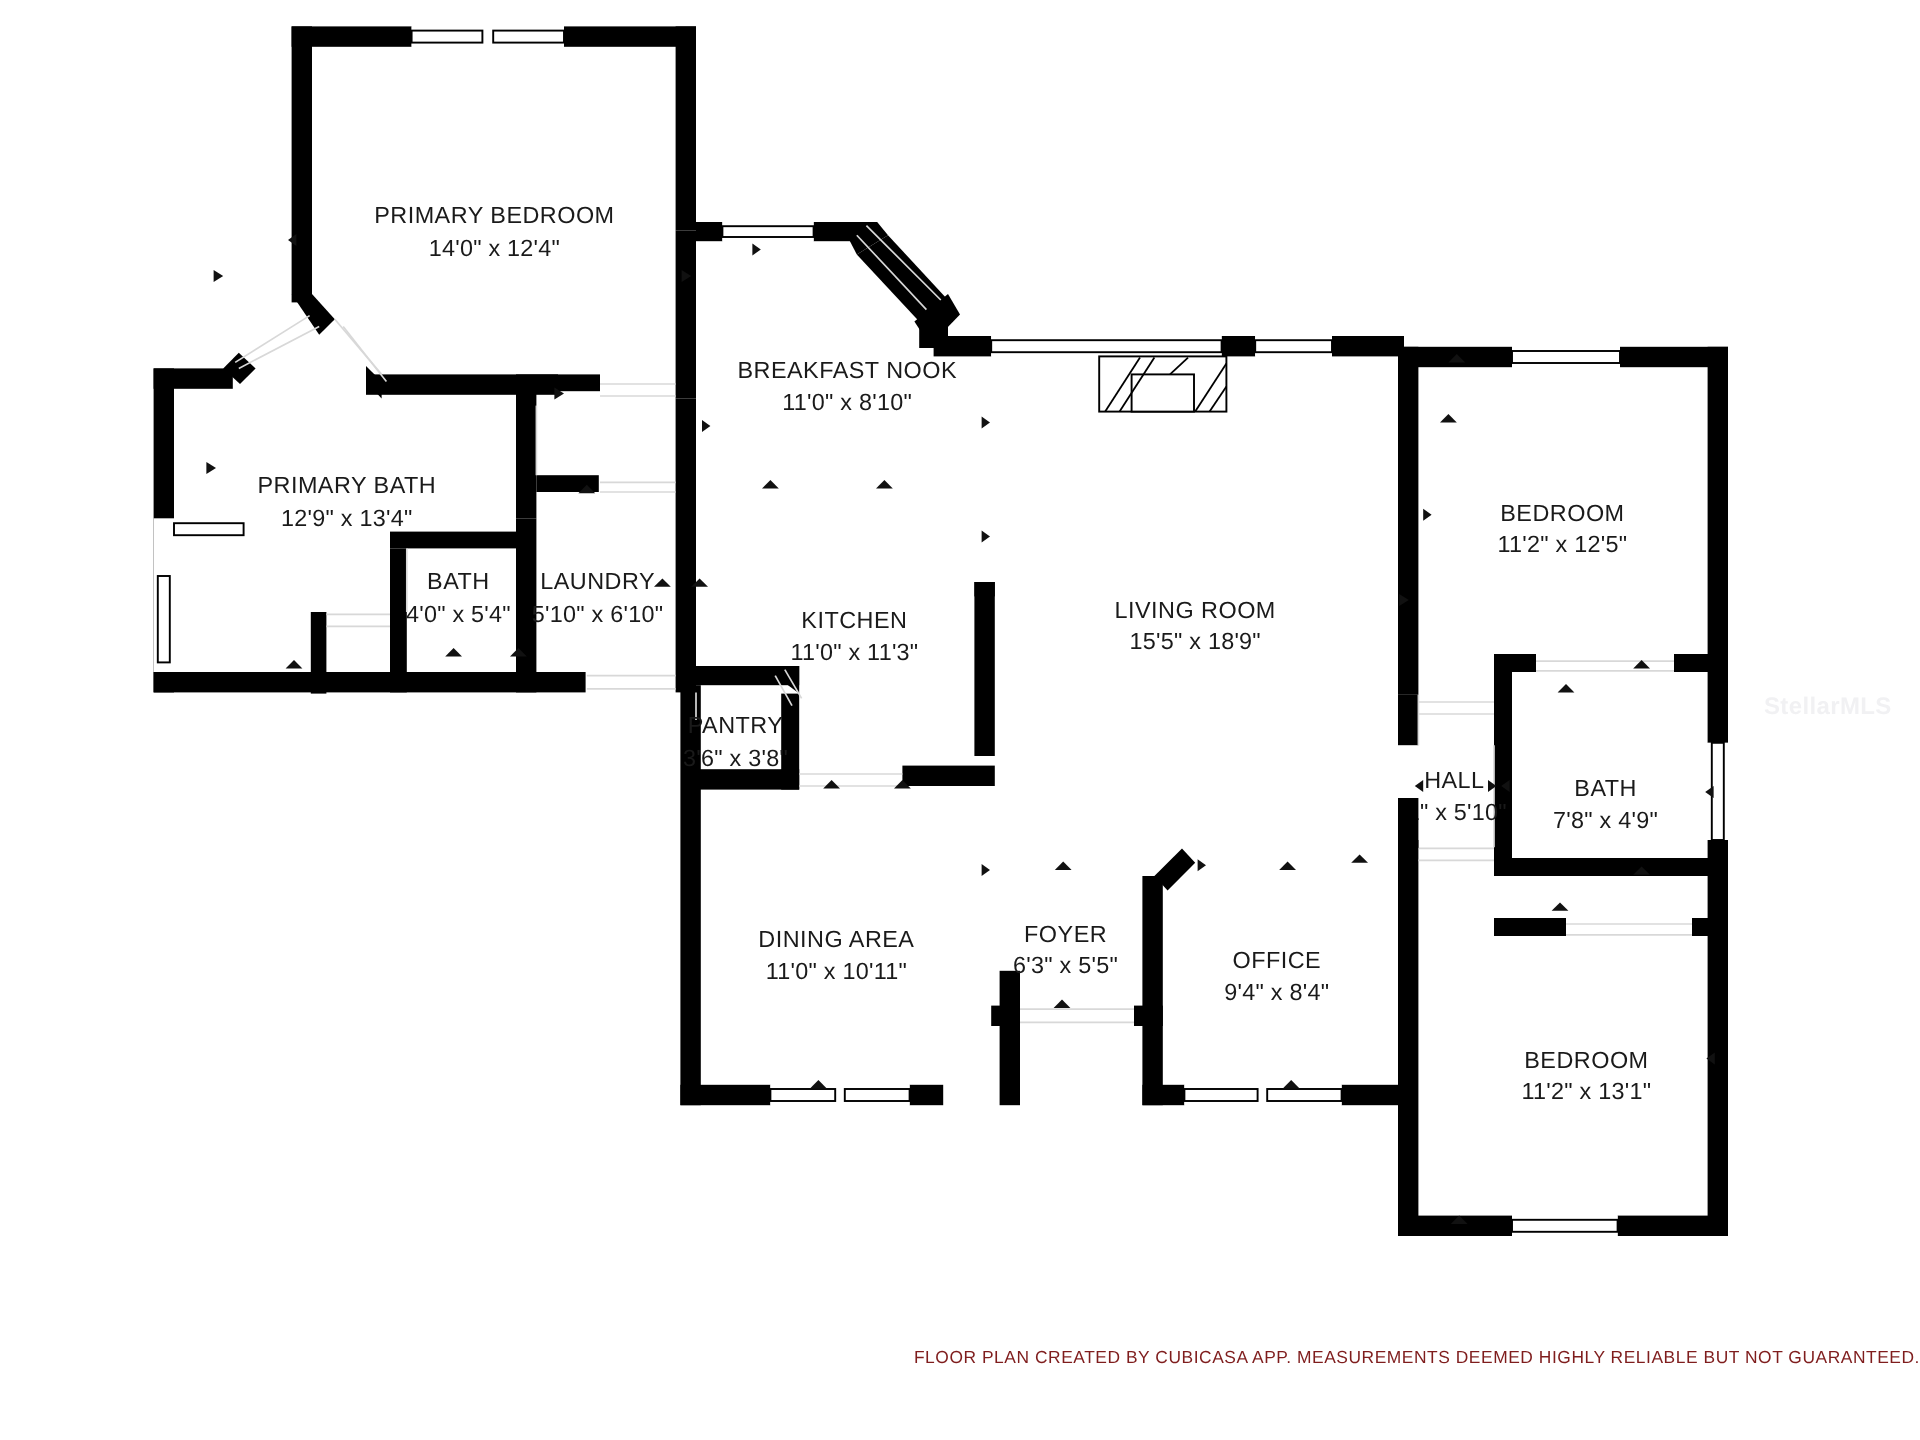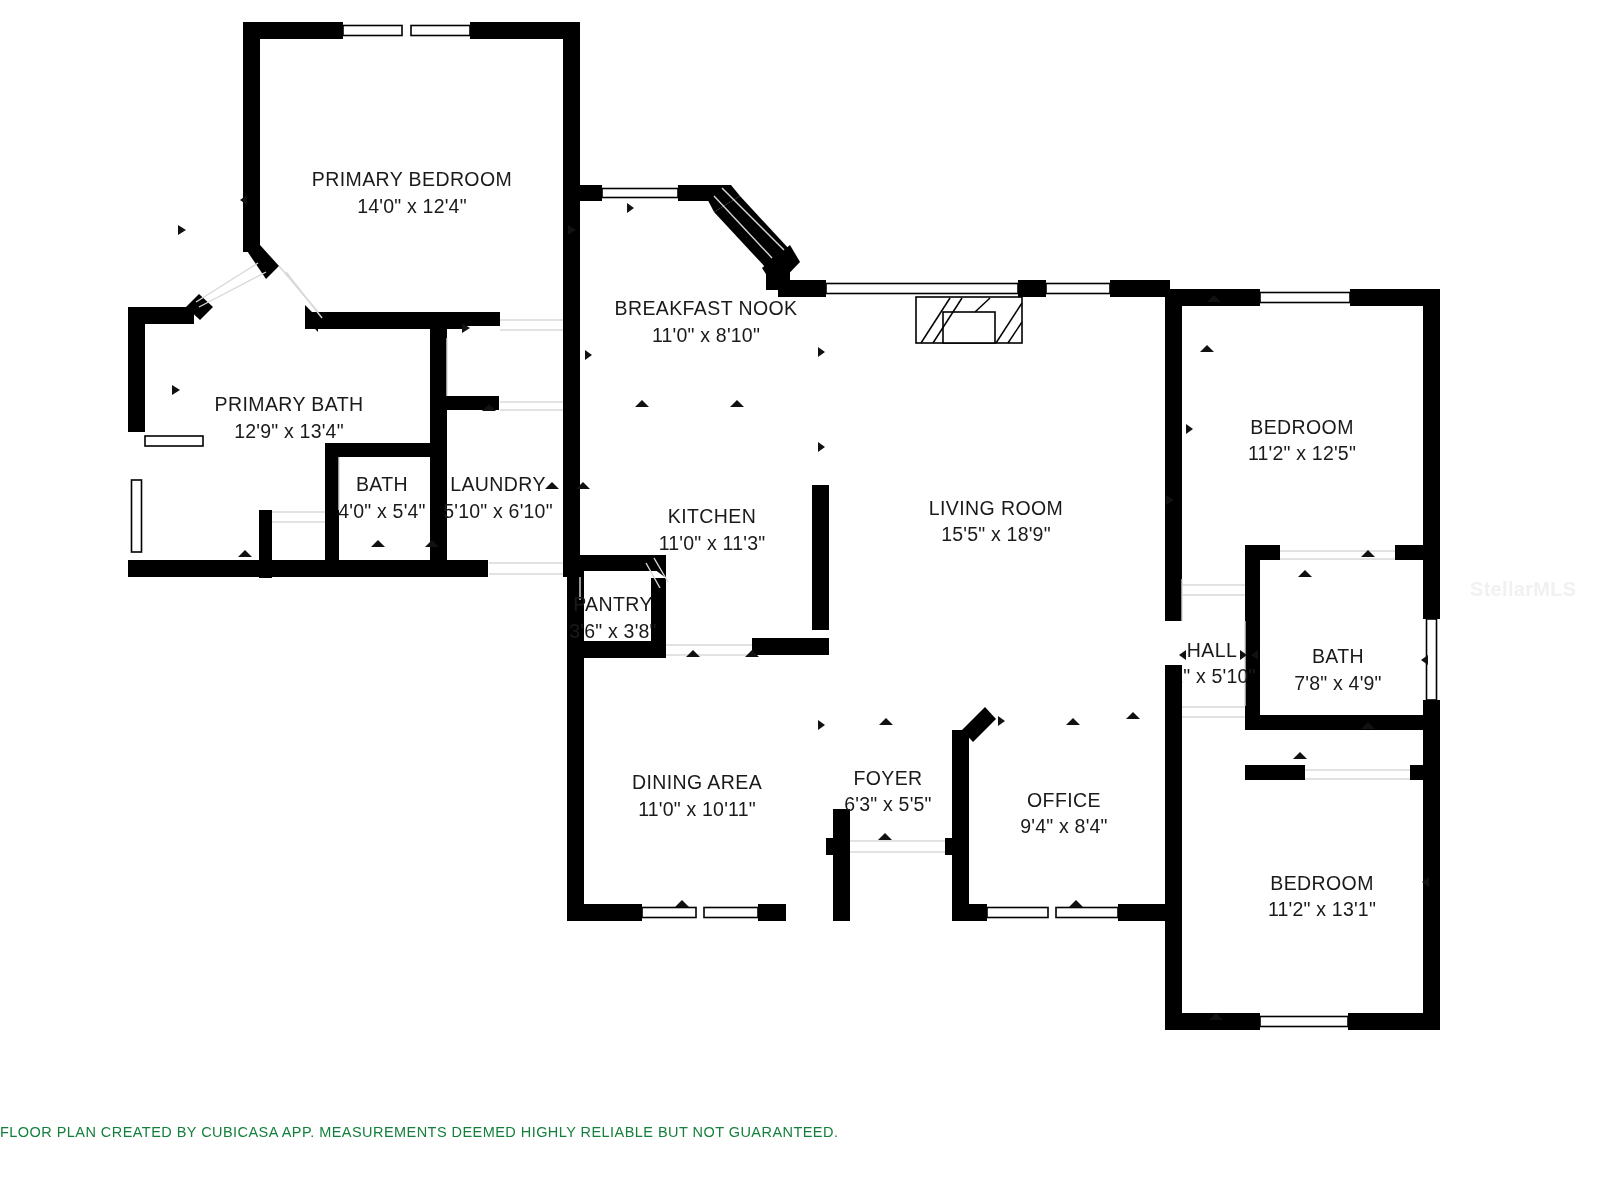--- a/index.html
+++ b/index.html
@@ -45,25 +45,25 @@
     font-size: 19.5px;
     fill: #1a1a1a;
     text-anchor: middle;
     letter-spacing: 0.2px;
   }
   #footer-note {
     position: absolute;
     left: 0;
     top: 1124px;
     width: 1600px;
-    text-align: left;
+    text-align: right;
     font-family: "Liberation Sans", sans-serif;
     font-size: 14.5px;
     letter-spacing: 0.45px;
-    color: #15803d;
+    color: #7f1d1d;
     white-space: nowrap;
   }
   #watermark {
     position: absolute;
     left: 1470px;
     top: 578px;
     font-family: "Liberation Sans", sans-serif;
     font-size: 20px;
     font-weight: 600;
     color: #f1f1f3;

